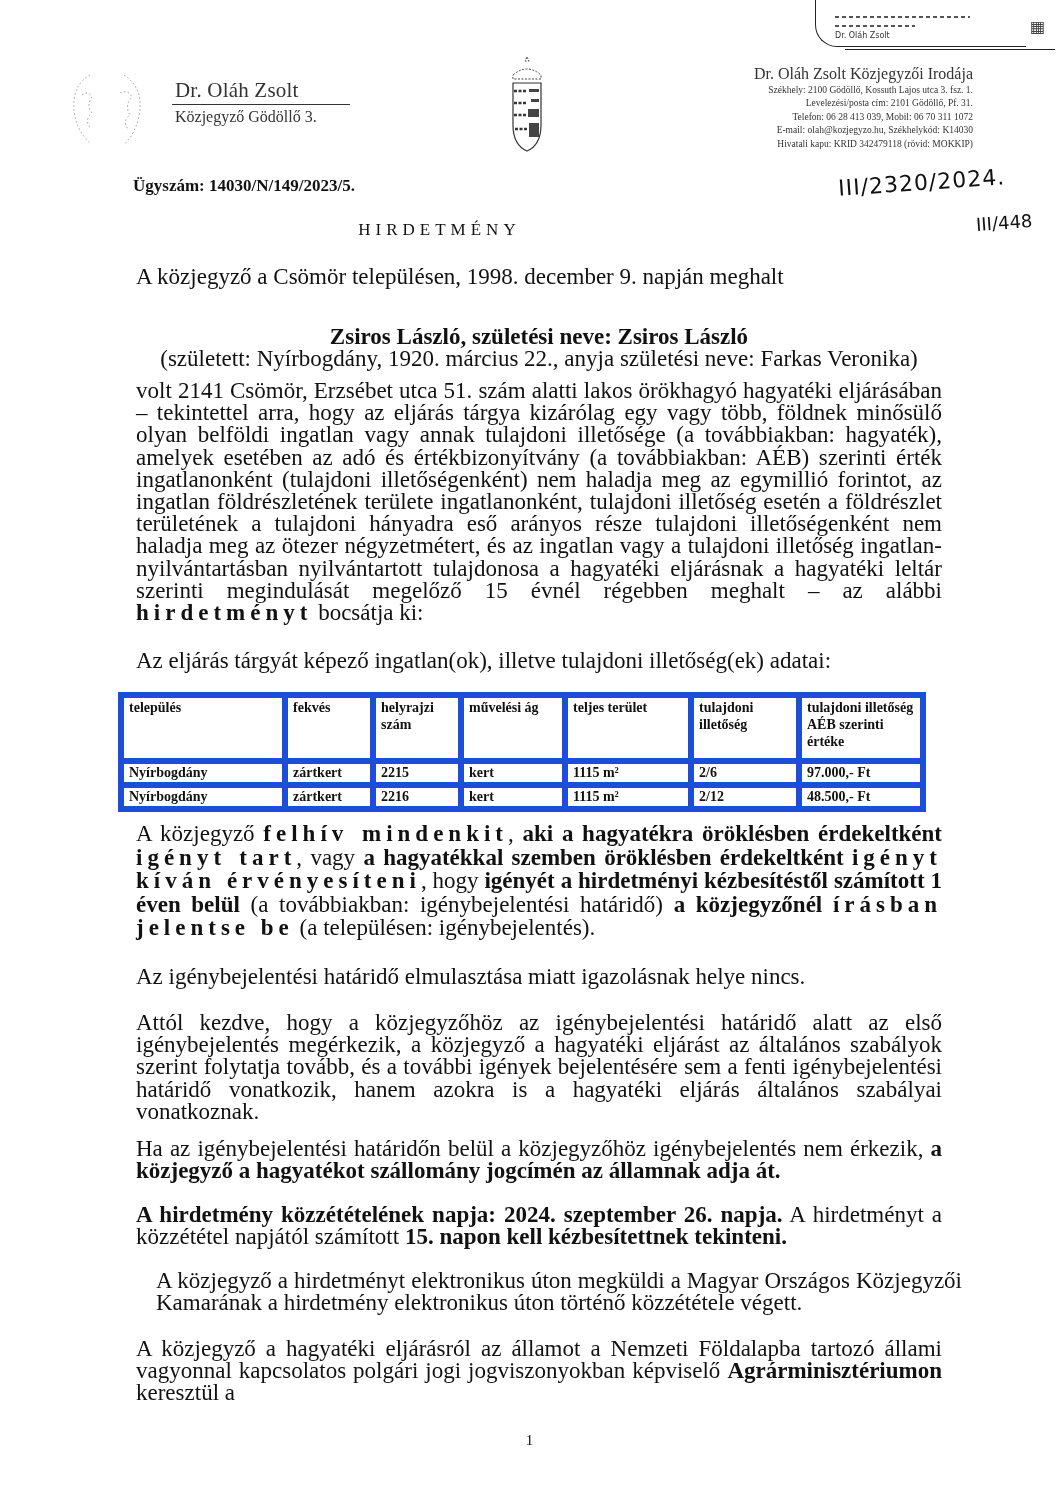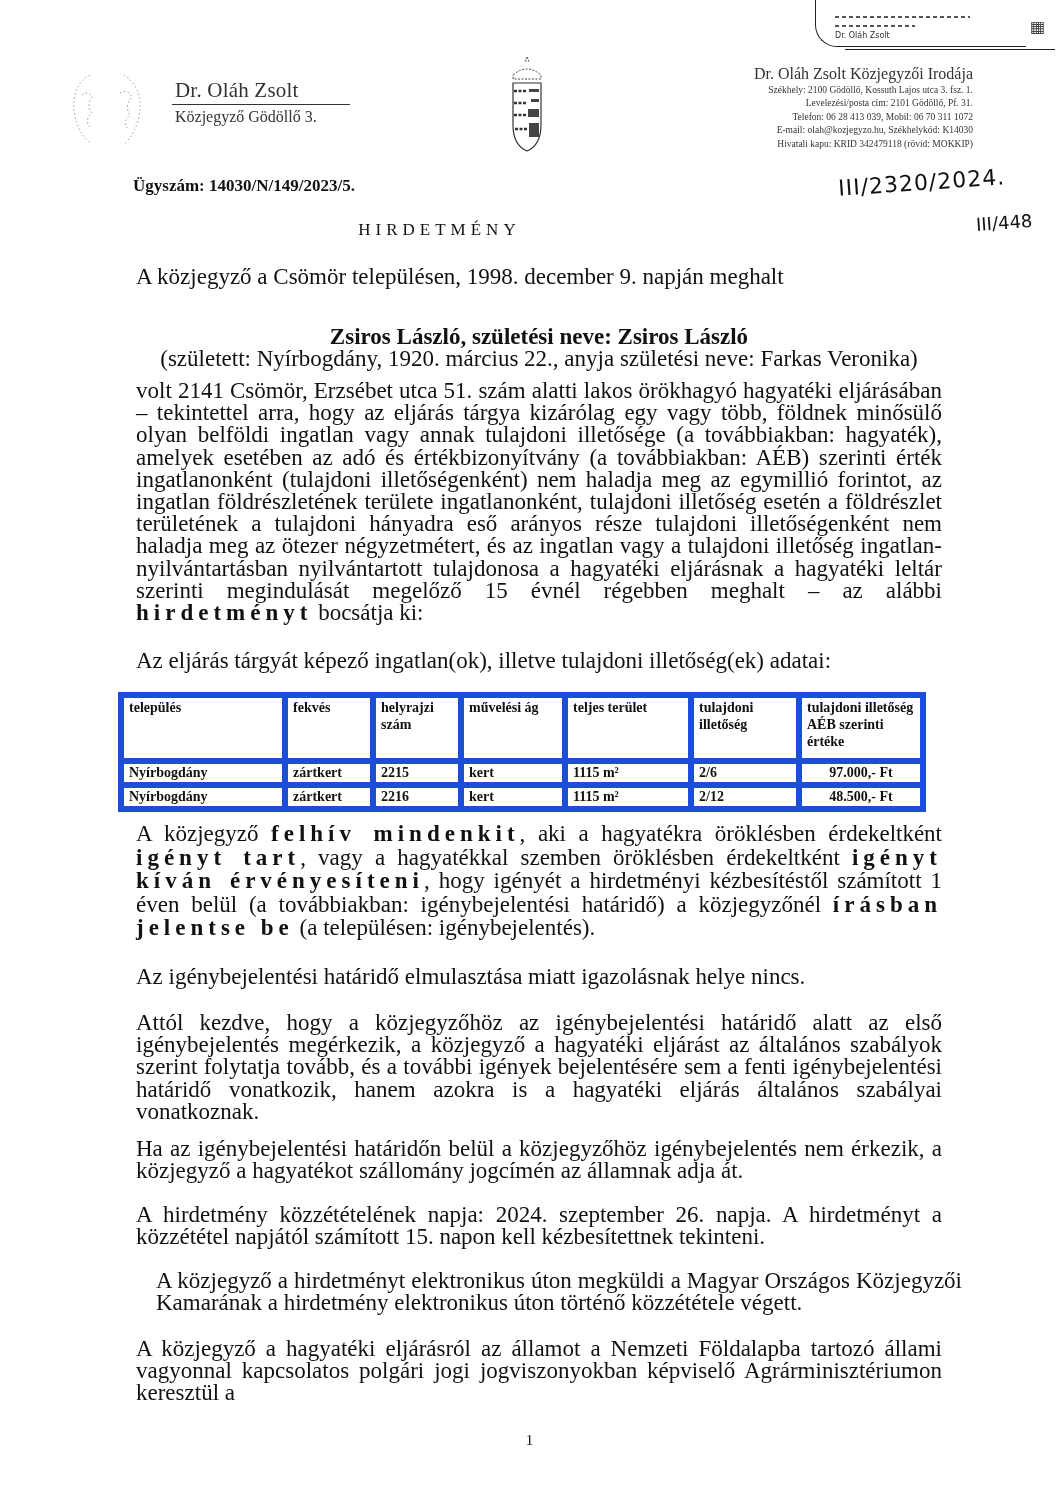--- a/index.html
+++ b/index.html
@@ -33,31 +33,31 @@
   .handwritten { left: 838px; top: 170px; font-family: "DejaVu Sans", sans-serif; color: #111;
                  font-size: 22px; letter-spacing: 1px; transform: rotate(-4deg); }
   .handwritten2 { left: 976px; top: 212px; font-family: "DejaVu Sans", sans-serif; color:#111;
                   font-size: 18px; transform: rotate(-4deg); }
 
   .case-no { left: 133px; top: 176px; font-weight: bold; font-size: 17px; }
   .heading { left: 0; width: 839px; top: 220px; text-align: center; font-size: 17px;
              letter-spacing: 5px; padding-left: 40px; box-sizing: border-box; }
 
   .p { left: 136px; width: 806px; font-size: 23px; line-height: 22.2px; text-align: justify; }
-  .p b { font-weight: normal; }
+  .p b { font-weight: bold; }
   .sp { letter-spacing: 5px; font-weight: bold; }
   .center { text-align: center; margin-top: 16px; }
 
   table.props { position: absolute; left: 118px; top: 692px; width: 808px; border-collapse: collapse;
                 font-size: 14px; }
   table.props td, table.props th { border: 6px solid #1d4ed8; padding: 1px 5px; vertical-align: top;
                 font-family: "Liberation Serif", serif; }
   table.props th { font-weight: bold; text-align: left; height: 58px; line-height: 17px; }
   table.props td { font-weight: bold; height: 16px; line-height: 16px; margin-top: 8px; }
-  table.props td.right { text-align: center; }
+  table.props td.right { text-align: left; }
   .pageno { left: 0; width: 1059px; top: 1432px; text-align: center; font-size: 15px; }
 </style>
 </head>
 <body>
 
 <div class="abs stamp">
   <div class="frame"></div>
   <div class="line1"></div>
   <div class="line2"></div>
   <div class="name">Dr. Oláh Zsolt</div>

